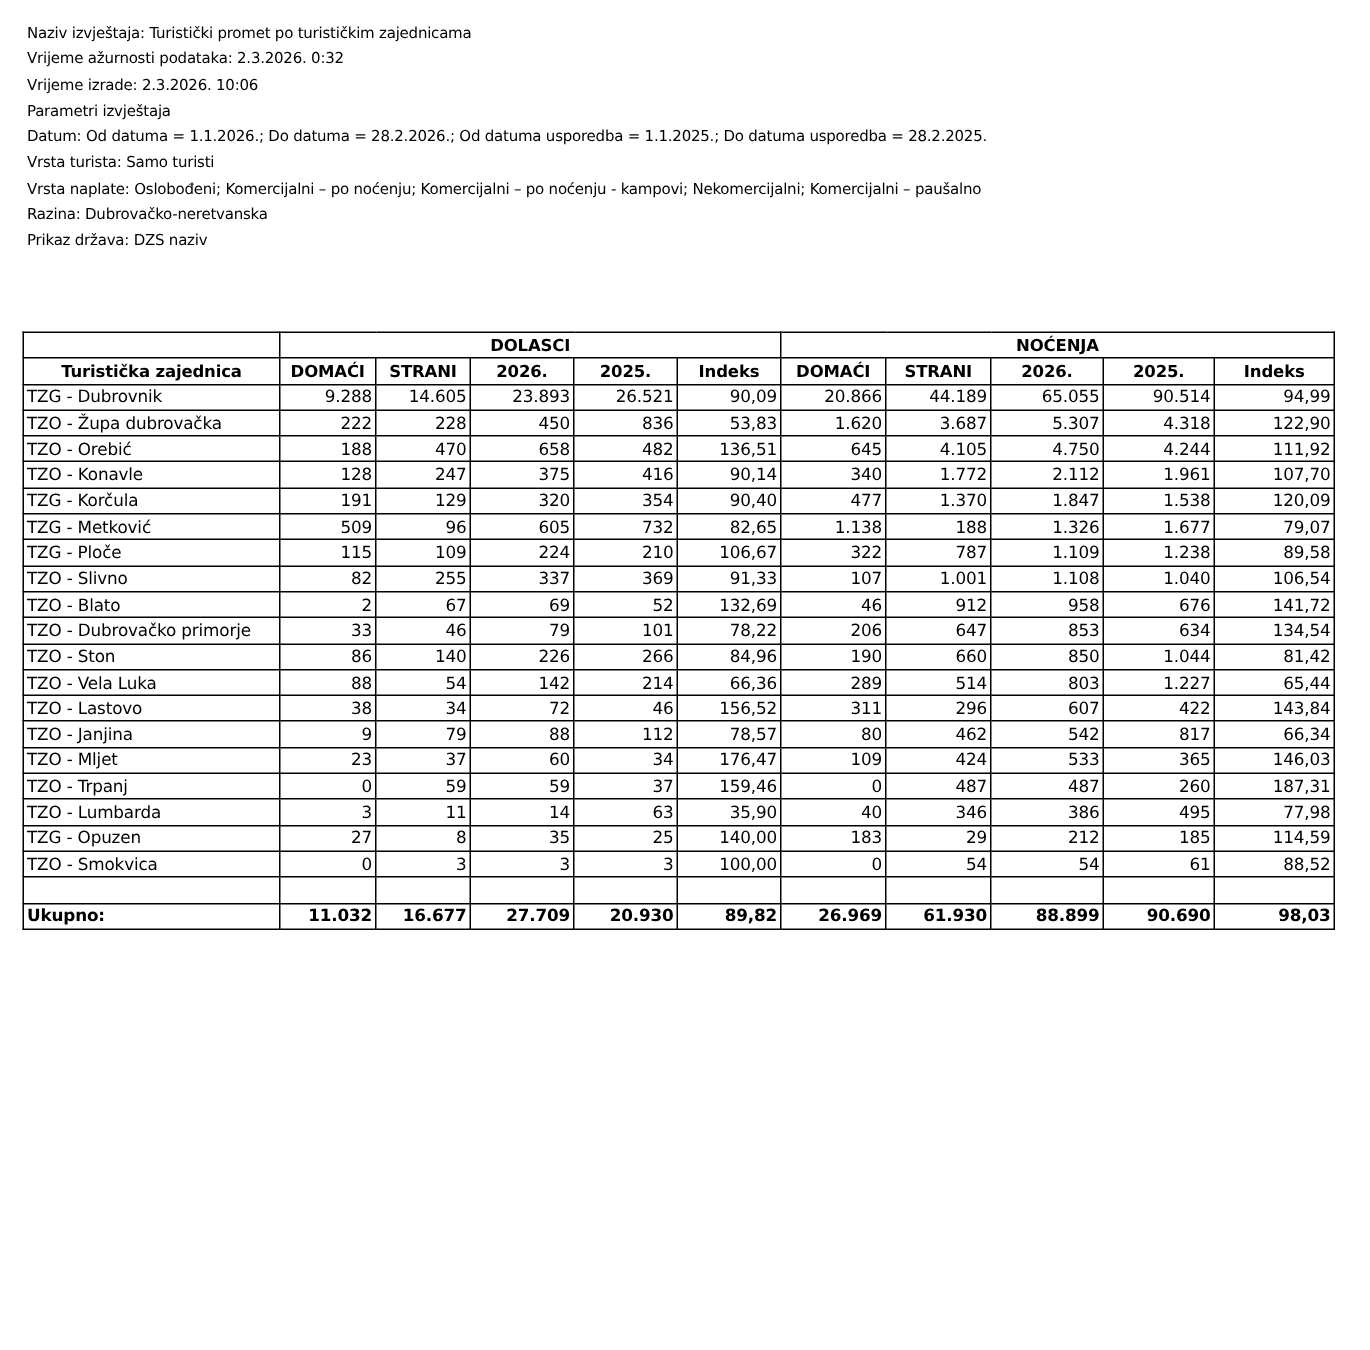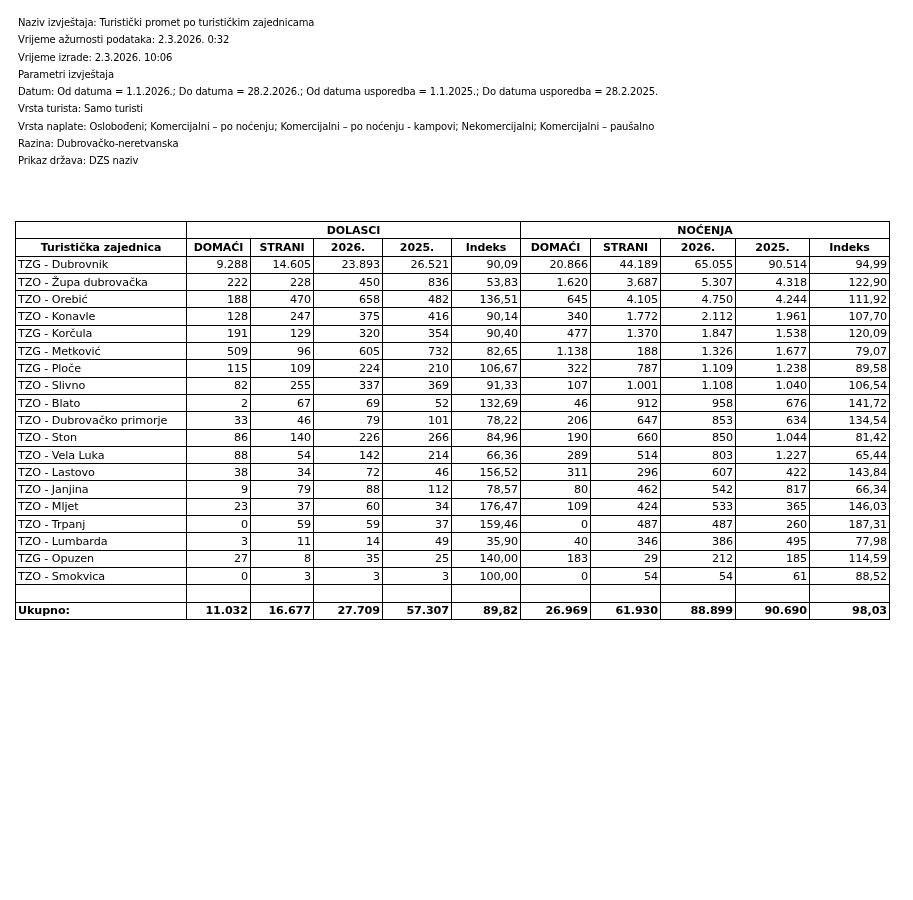--- a/index.html
+++ b/index.html
@@ -272,21 +272,21 @@
         <td class="num">487</td>
         <td class="num">487</td>
         <td class="num">260</td>
         <td class="num">187,31</td>
       </tr>
       <tr>
         <td class="name">TZO - Lumbarda</td>
         <td class="num">3</td>
         <td class="num">11</td>
         <td class="num">14</td>
-        <td class="num">49</td>
+        <td class="num">63</td>
         <td class="num">35,90</td>
         <td class="num">40</td>
         <td class="num">346</td>
         <td class="num">386</td>
         <td class="num">495</td>
         <td class="num">77,98</td>
       </tr>
       <tr>
         <td class="name">TZG - Opuzen</td>
         <td class="num">27</td>
@@ -324,21 +324,21 @@
         <td></td>
         <td></td>
         <td></td>
         <td></td>
       </tr>
       <tr class="total">
         <td class="name">Ukupno:</td>
         <td class="num">11.032</td>
         <td class="num">16.677</td>
         <td class="num">27.709</td>
-        <td class="num">57.307</td>
+        <td class="num">20.930</td>
         <td class="num">89,82</td>
         <td class="num">26.969</td>
         <td class="num">61.930</td>
         <td class="num">88.899</td>
         <td class="num">90.690</td>
         <td class="num">98,03</td>
       </tr>
     </tbody>
 </table>
 

